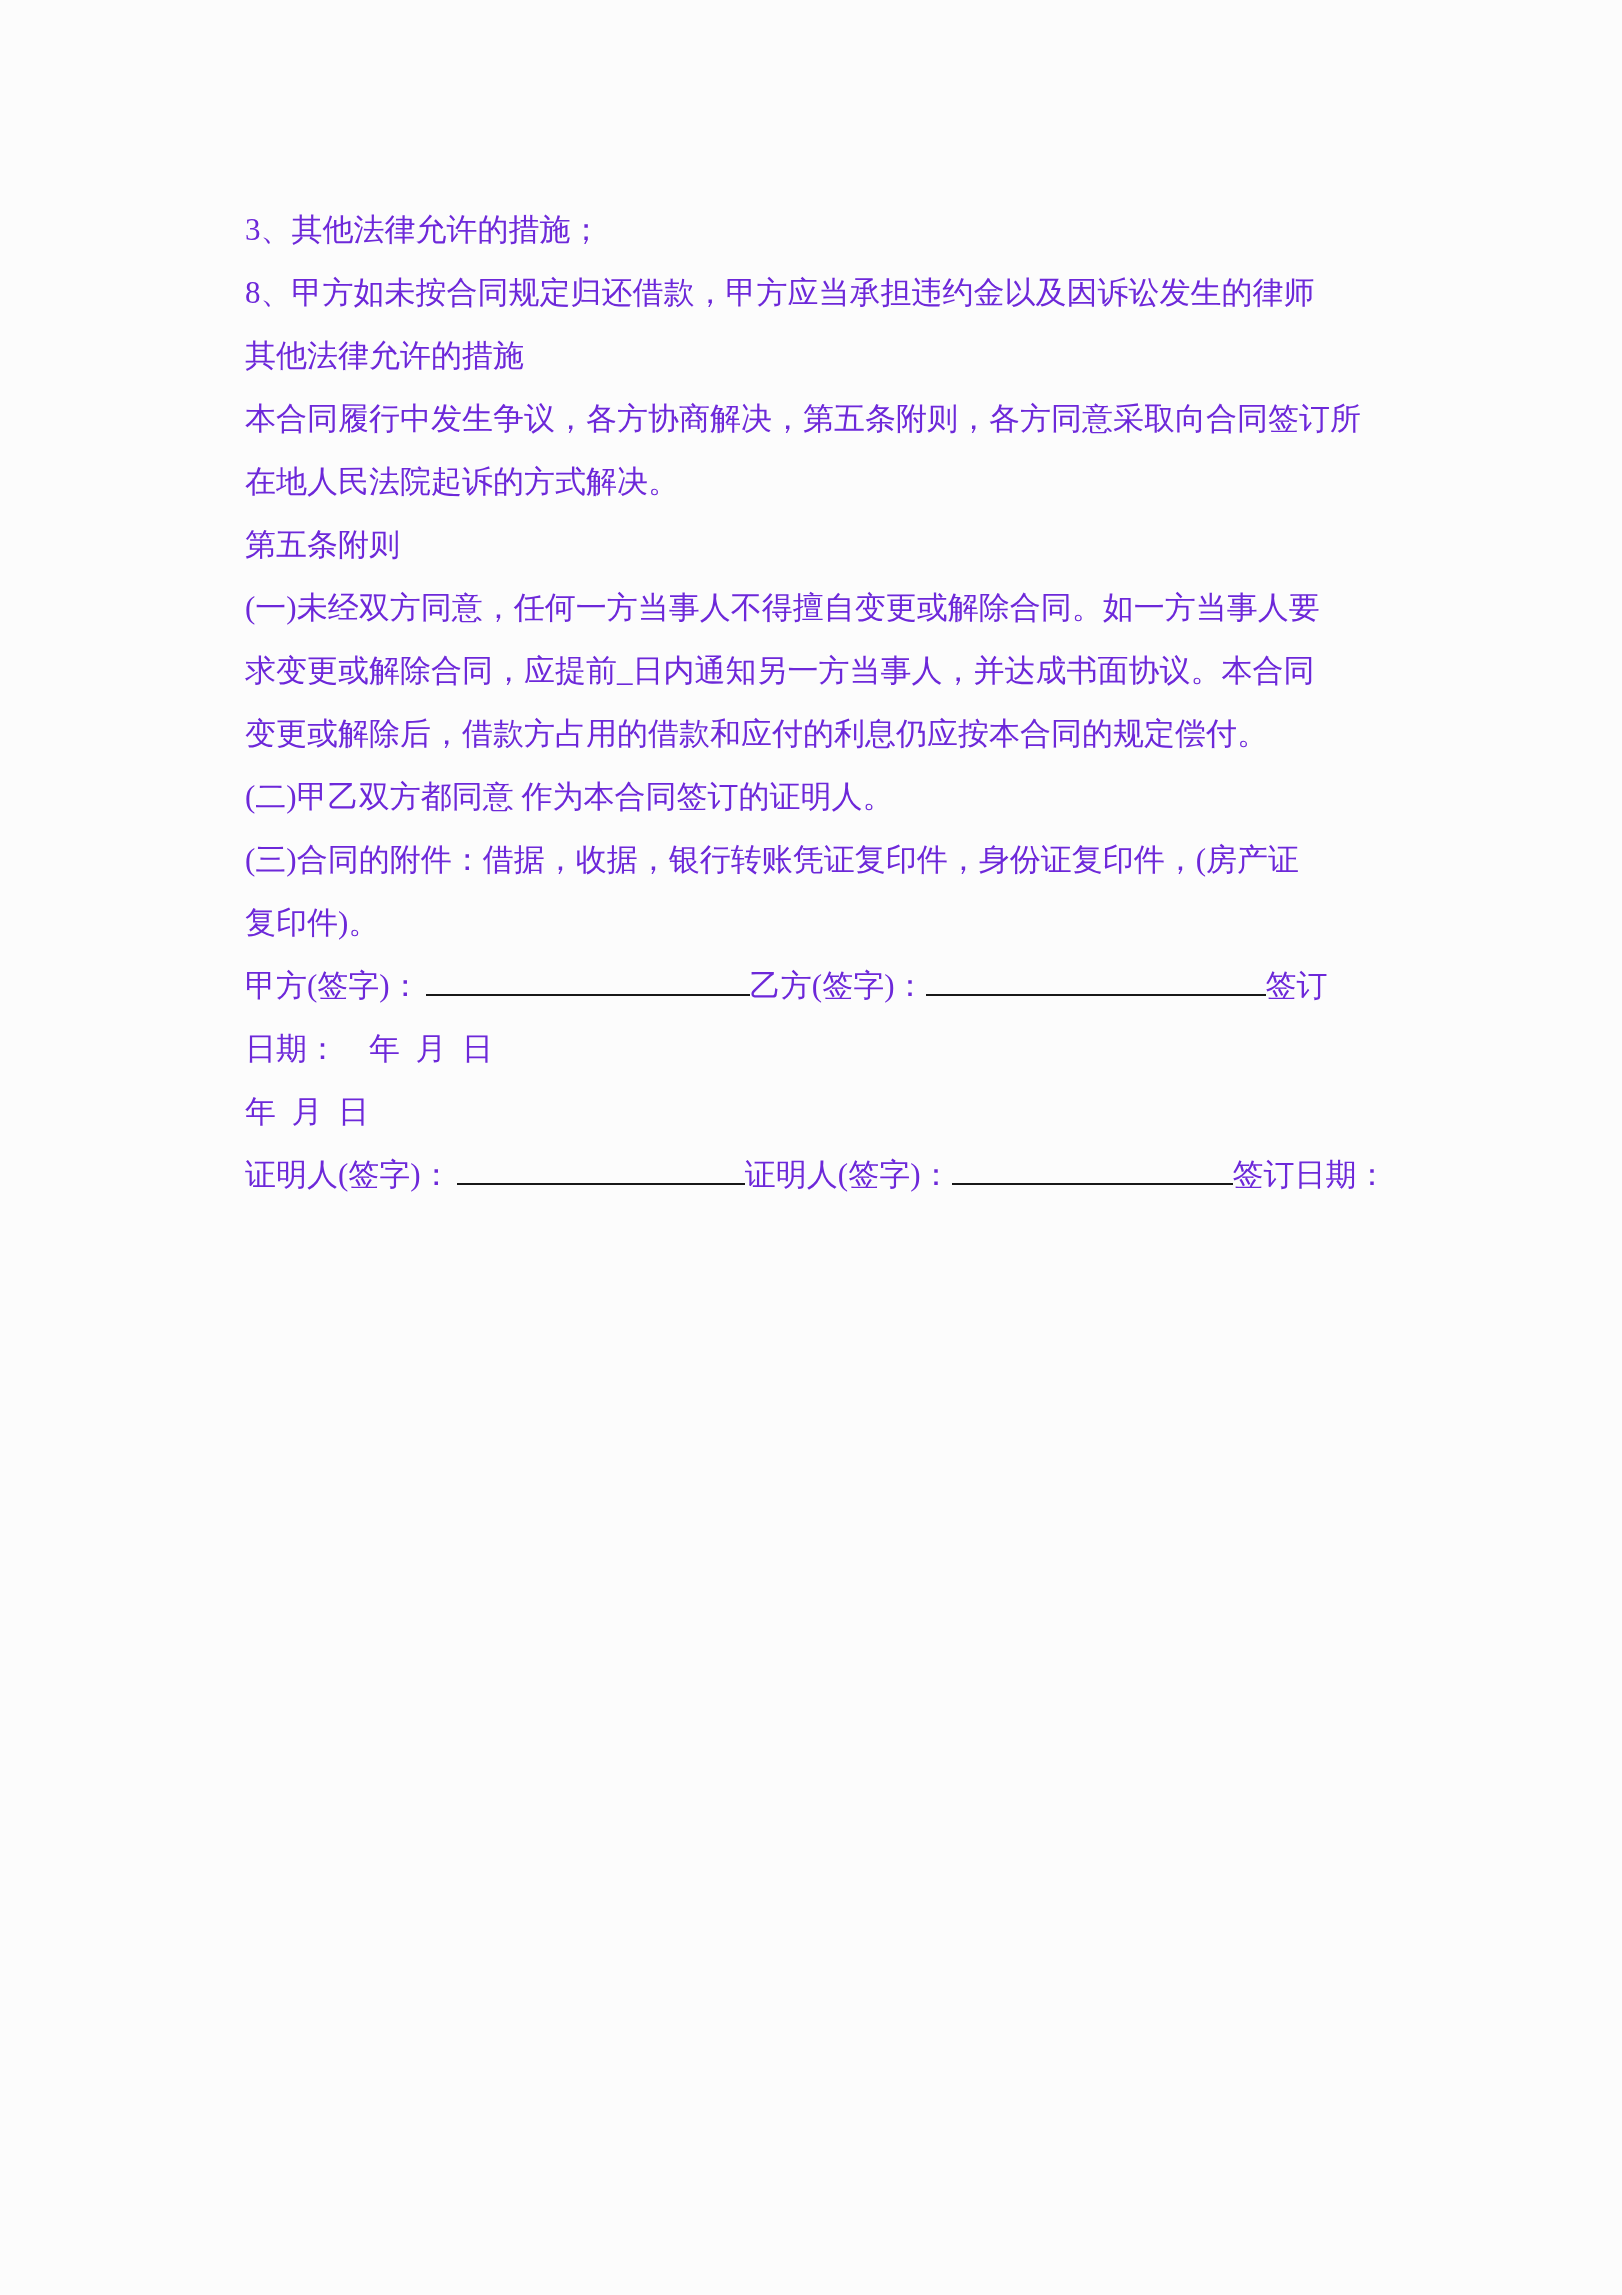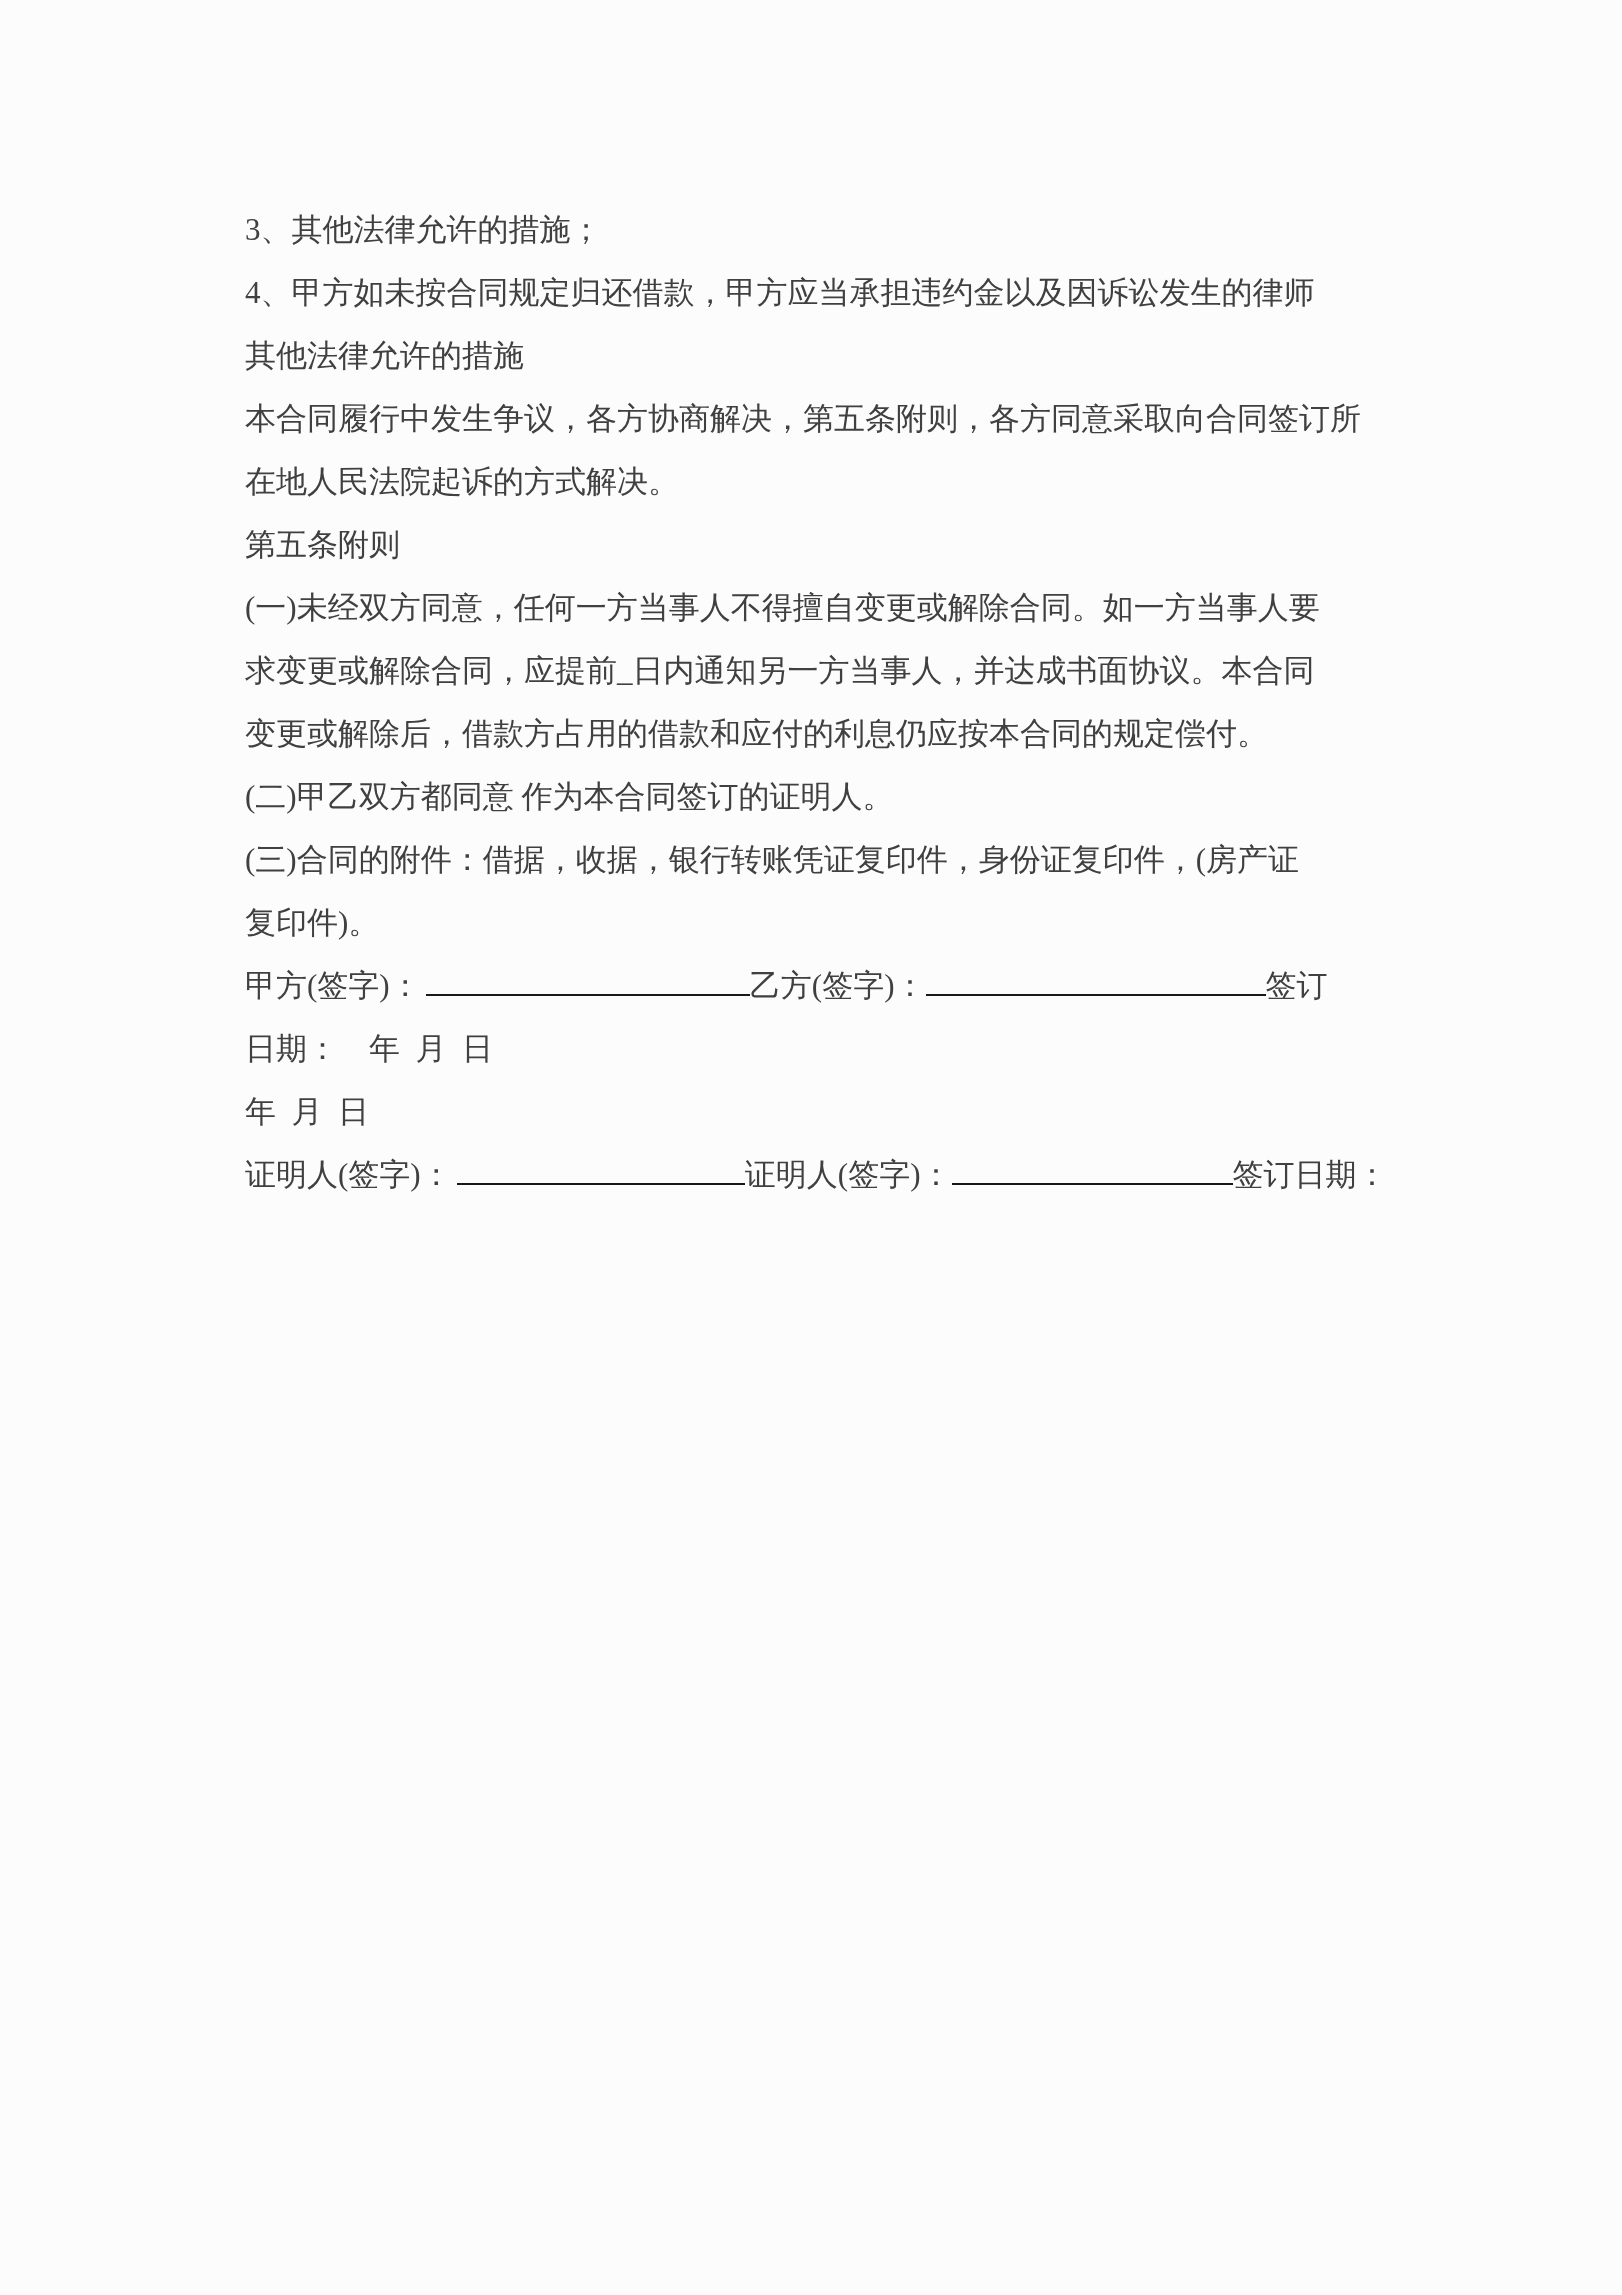--- a/index.html
+++ b/index.html
@@ -19,41 +19,41 @@
     position: absolute;
     left: 245px;
     top: 198px;
     width: 1283px;
   }
   .line {
     margin: 0;
     font-size: 31px;
     line-height: 63px;
     white-space: pre;
-    color: #404040;
+    color: #6d28d9;
   }
   .blank {
     display: inline-block;
     border-bottom: 2px solid #181818;
     height: 0.9em;
     vertical-align: baseline;
   }
   .blank-a  { width: 324px; margin-left: 5.2px; }
   .blank-b  { width: 340px; }
   .blank-w1 { width: 288px; margin-left: 5.2px; }
   .blank-w2 { width: 281px; }
 </style>
 </head>
 <body>
 
 <div class="page">
   <div class="text-block">
 
     <p class="line">3、其他法律允许的措施；</p>
-    <p class="line">4、甲方如未按合同规定归还借款，甲方应当承担违约金以及因诉讼发生的律师</p>
+    <p class="line">8、甲方如未按合同规定归还借款，甲方应当承担违约金以及因诉讼发生的律师</p>
     <p class="line">其他法律允许的措施</p>
     <p class="line">本合同履行中发生争议，各方协商解决，第五条附则，各方同意采取向合同签订所</p>
     <p class="line">在地人民法院起诉的方式解决。</p>
     <p class="line">第五条附则</p>
     <p class="line">(一)未经双方同意，任何一方当事人不得擅自变更或解除合同。如一方当事人要</p>
     <p class="line">求变更或解除合同，应提前_日内通知另一方当事人，并达成书面协议。本合同</p>
     <p class="line">变更或解除后，借款方占用的借款和应付的利息仍应按本合同的规定偿付。</p>
     <p class="line">(二)甲乙双方都同意 作为本合同签订的证明人。</p>
     <p class="line">(三)合同的附件：借据，收据，银行转账凭证复印件，身份证复印件，(房产证</p>
     <p class="line">复印件)。</p>

